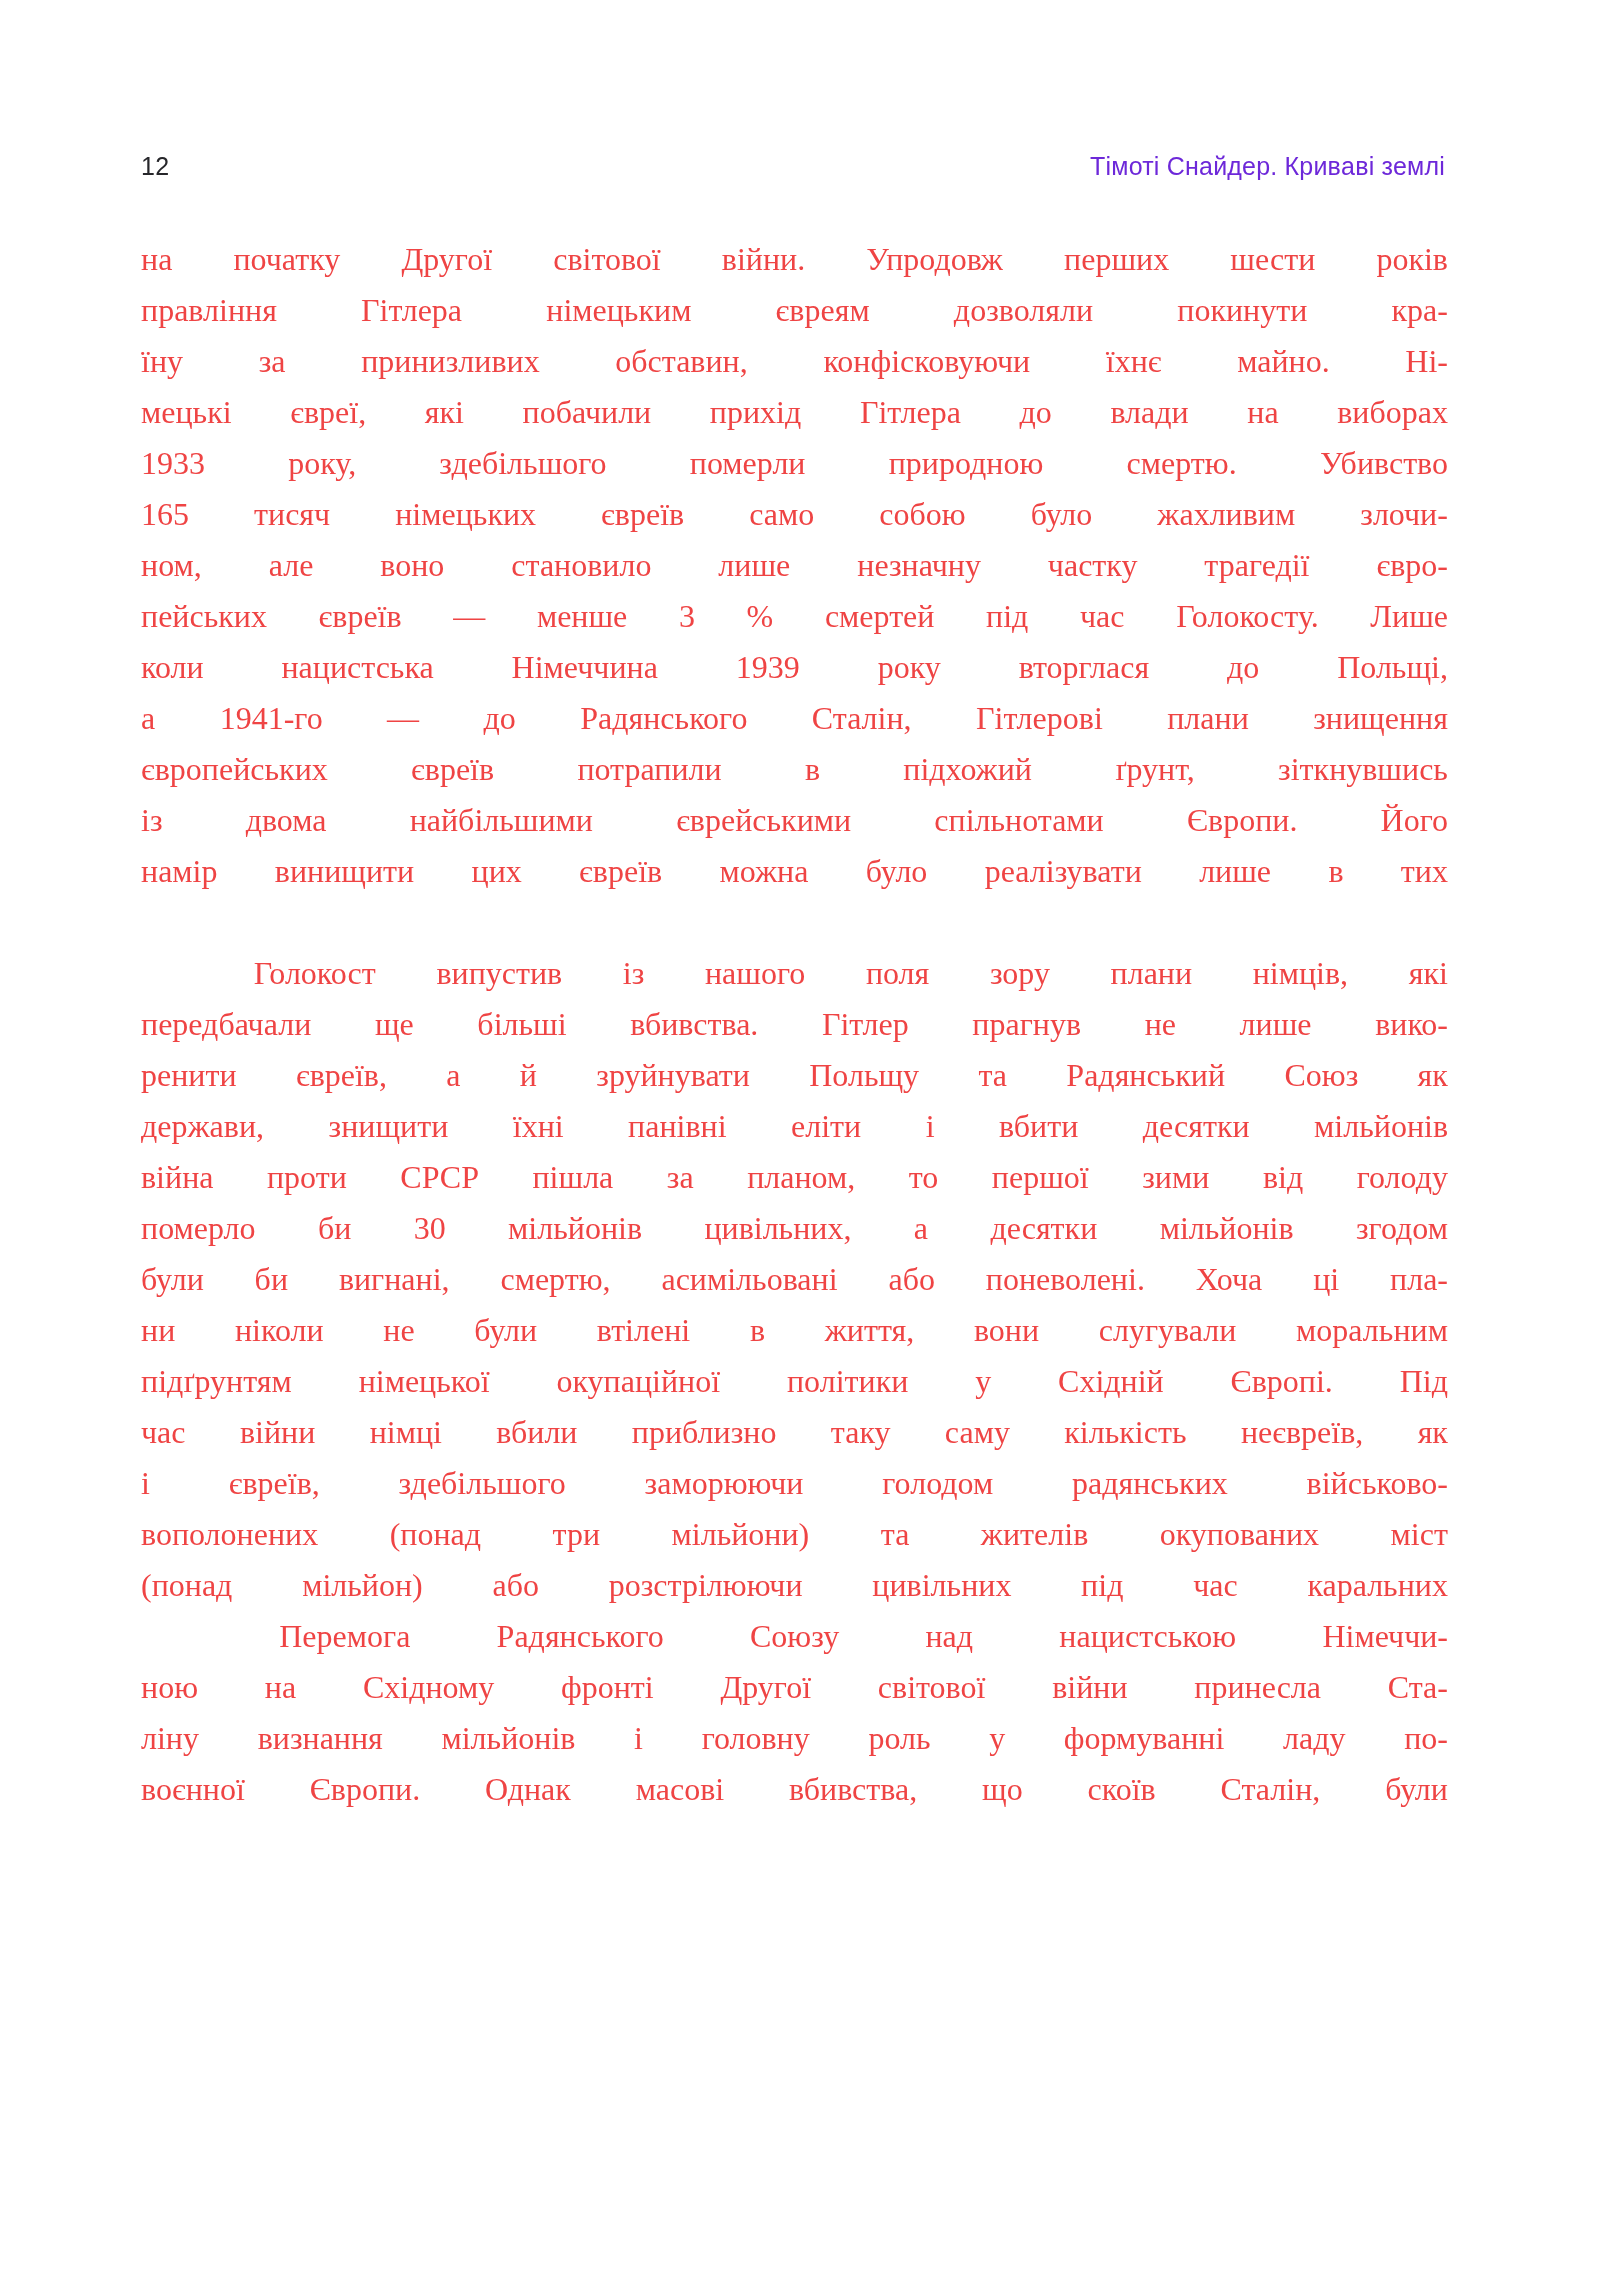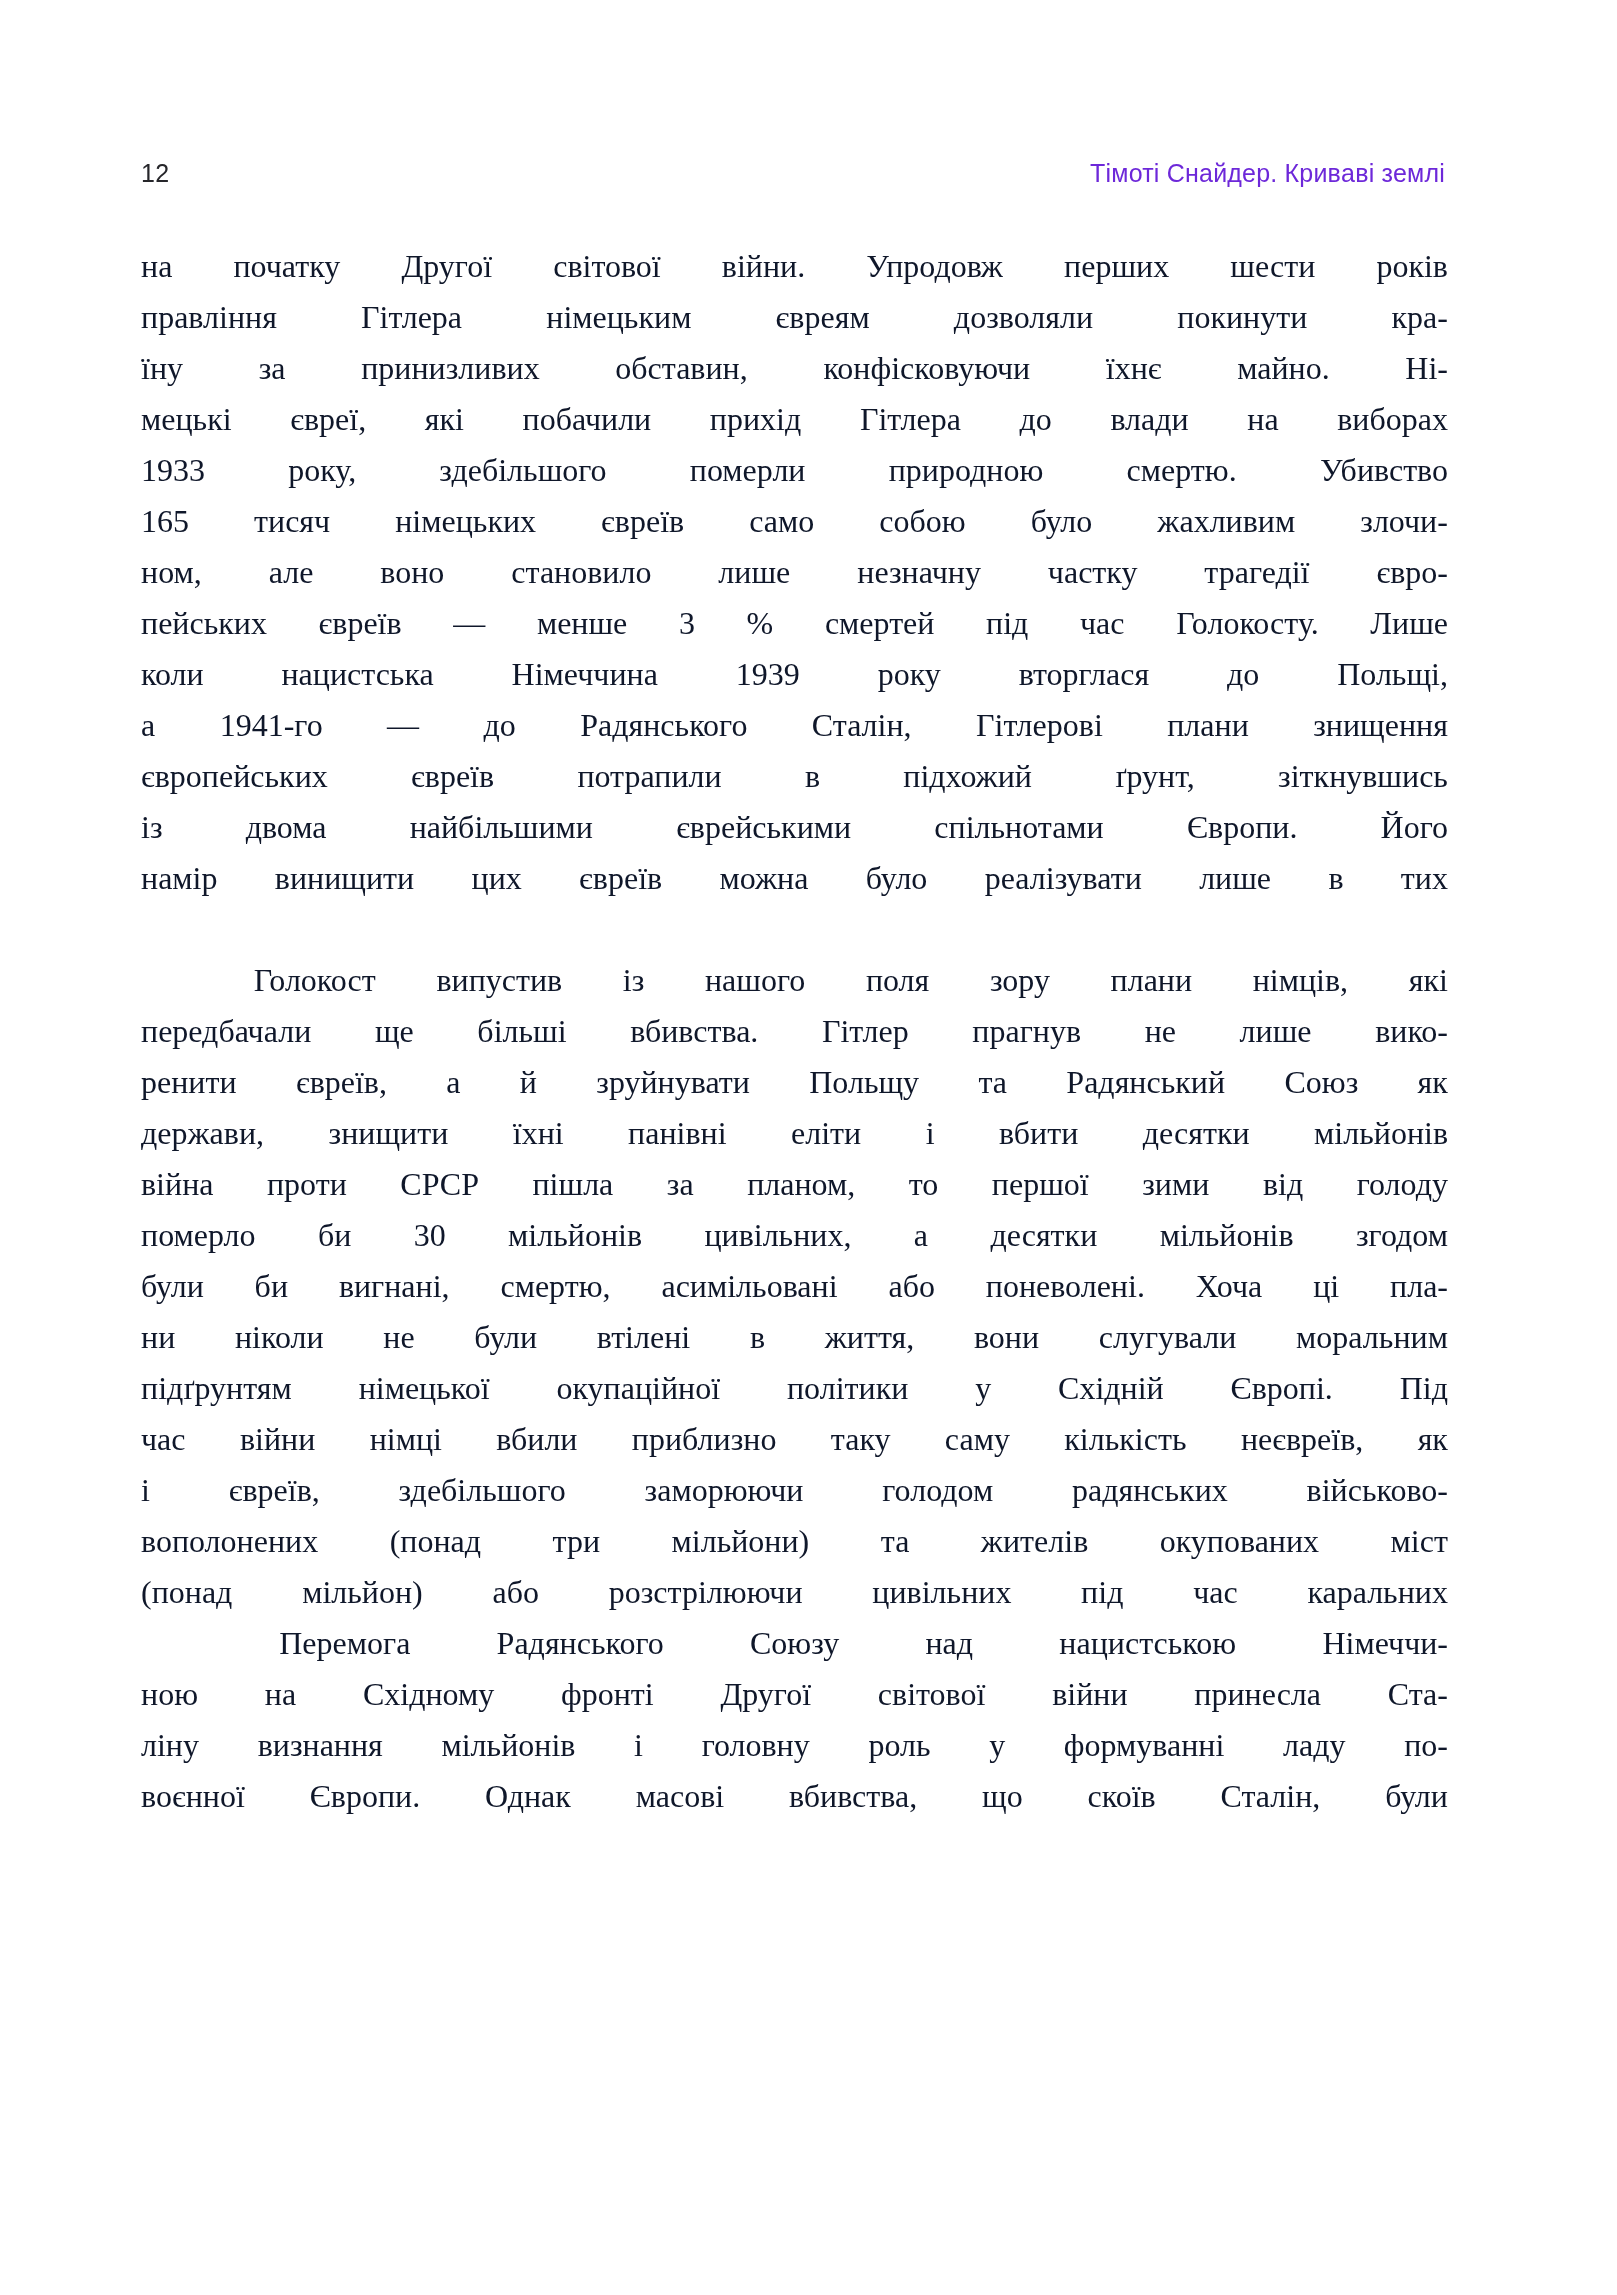--- a/index.html
+++ b/index.html
@@ -6,21 +6,21 @@
     margin: 0;
     padding: 0;
     background: #ffffff;
   }
 
   .page {
     position: relative;
     width: 1617px;
     height: 2199px;
     background: #ffffff;
-    margin: 12px auto;
+    margin: 5px auto;
     overflow: hidden;
     font-family: "Liberation Serif", "DejaVu Serif", serif;
     color: #1a1a1a;
   }
 
   
   .running-head {
     position: absolute;
     left: 141px;
     top: 147px;
@@ -62,21 +62,21 @@
     margin-top: 51px;
   }
 
   
   .line {
     display: block;
     height: 51px;
     line-height: 51px;
     font-size: 32px;
     white-space: nowrap;
-    color: #0f172a;
+    color: #ef4444;
   }
 
   
   .line.justify {
     display: flex;
     justify-content: space-between;
     white-space: normal;
   }
 
   .line.justify > .w {

